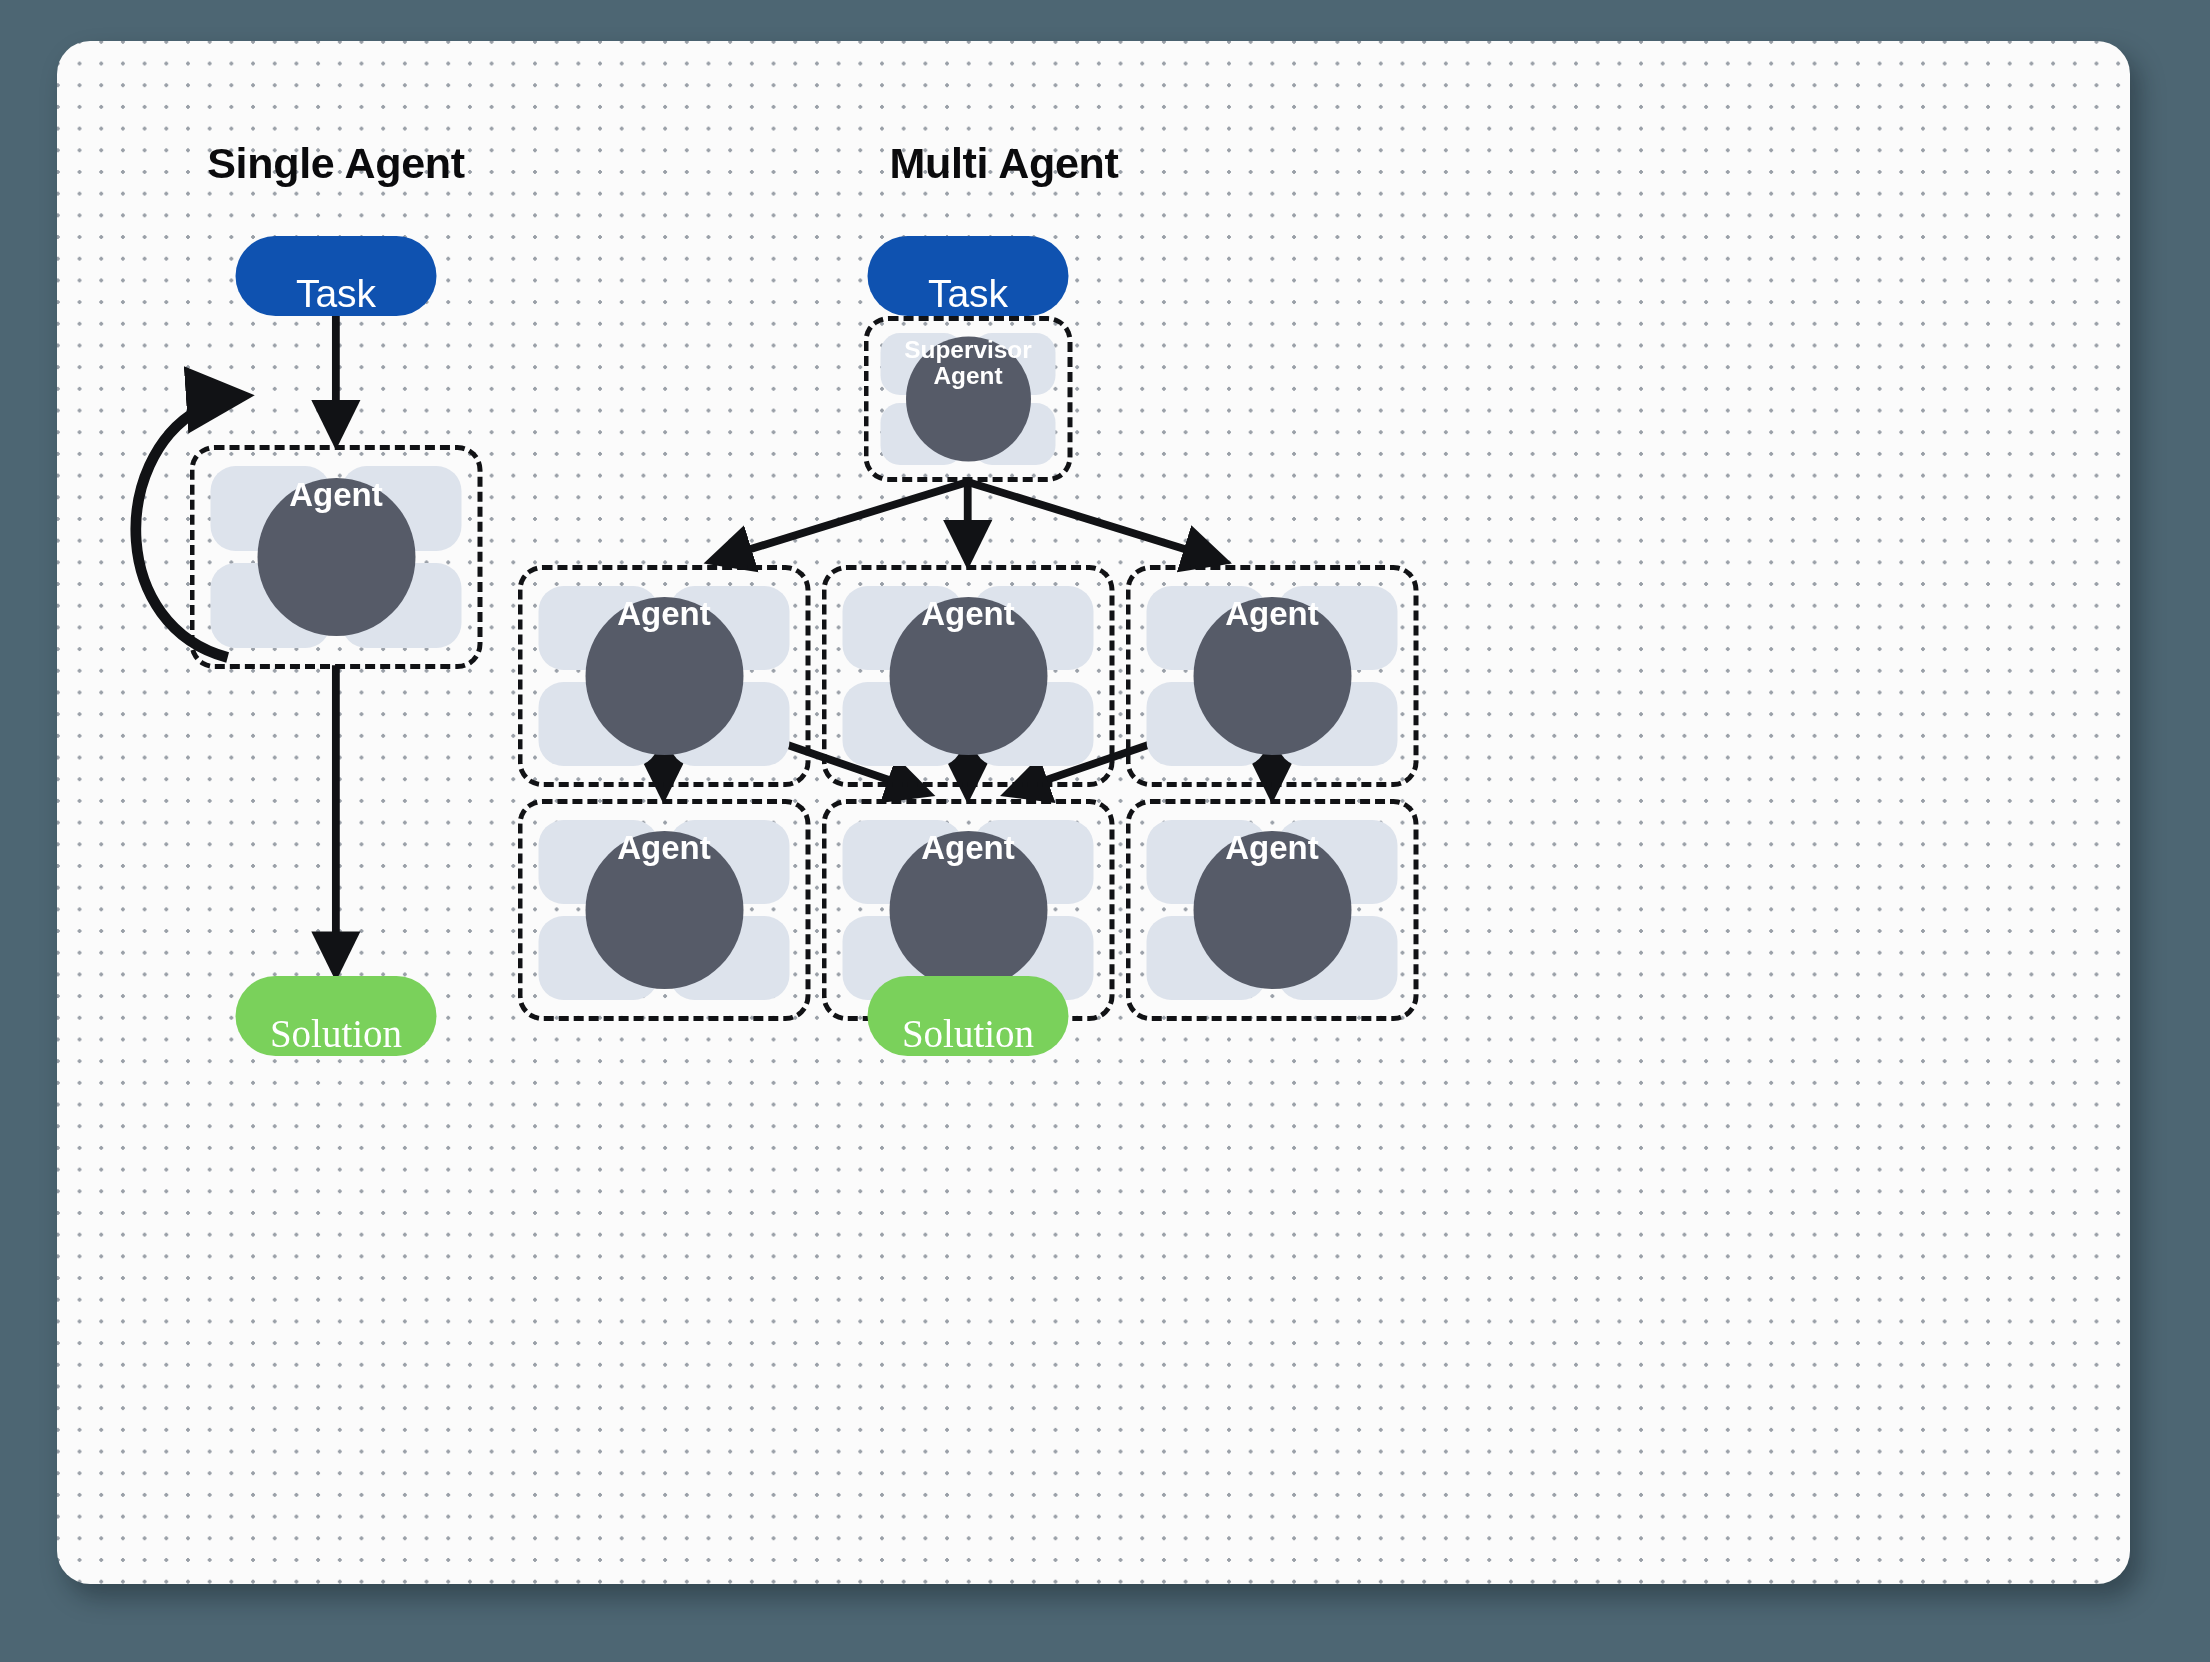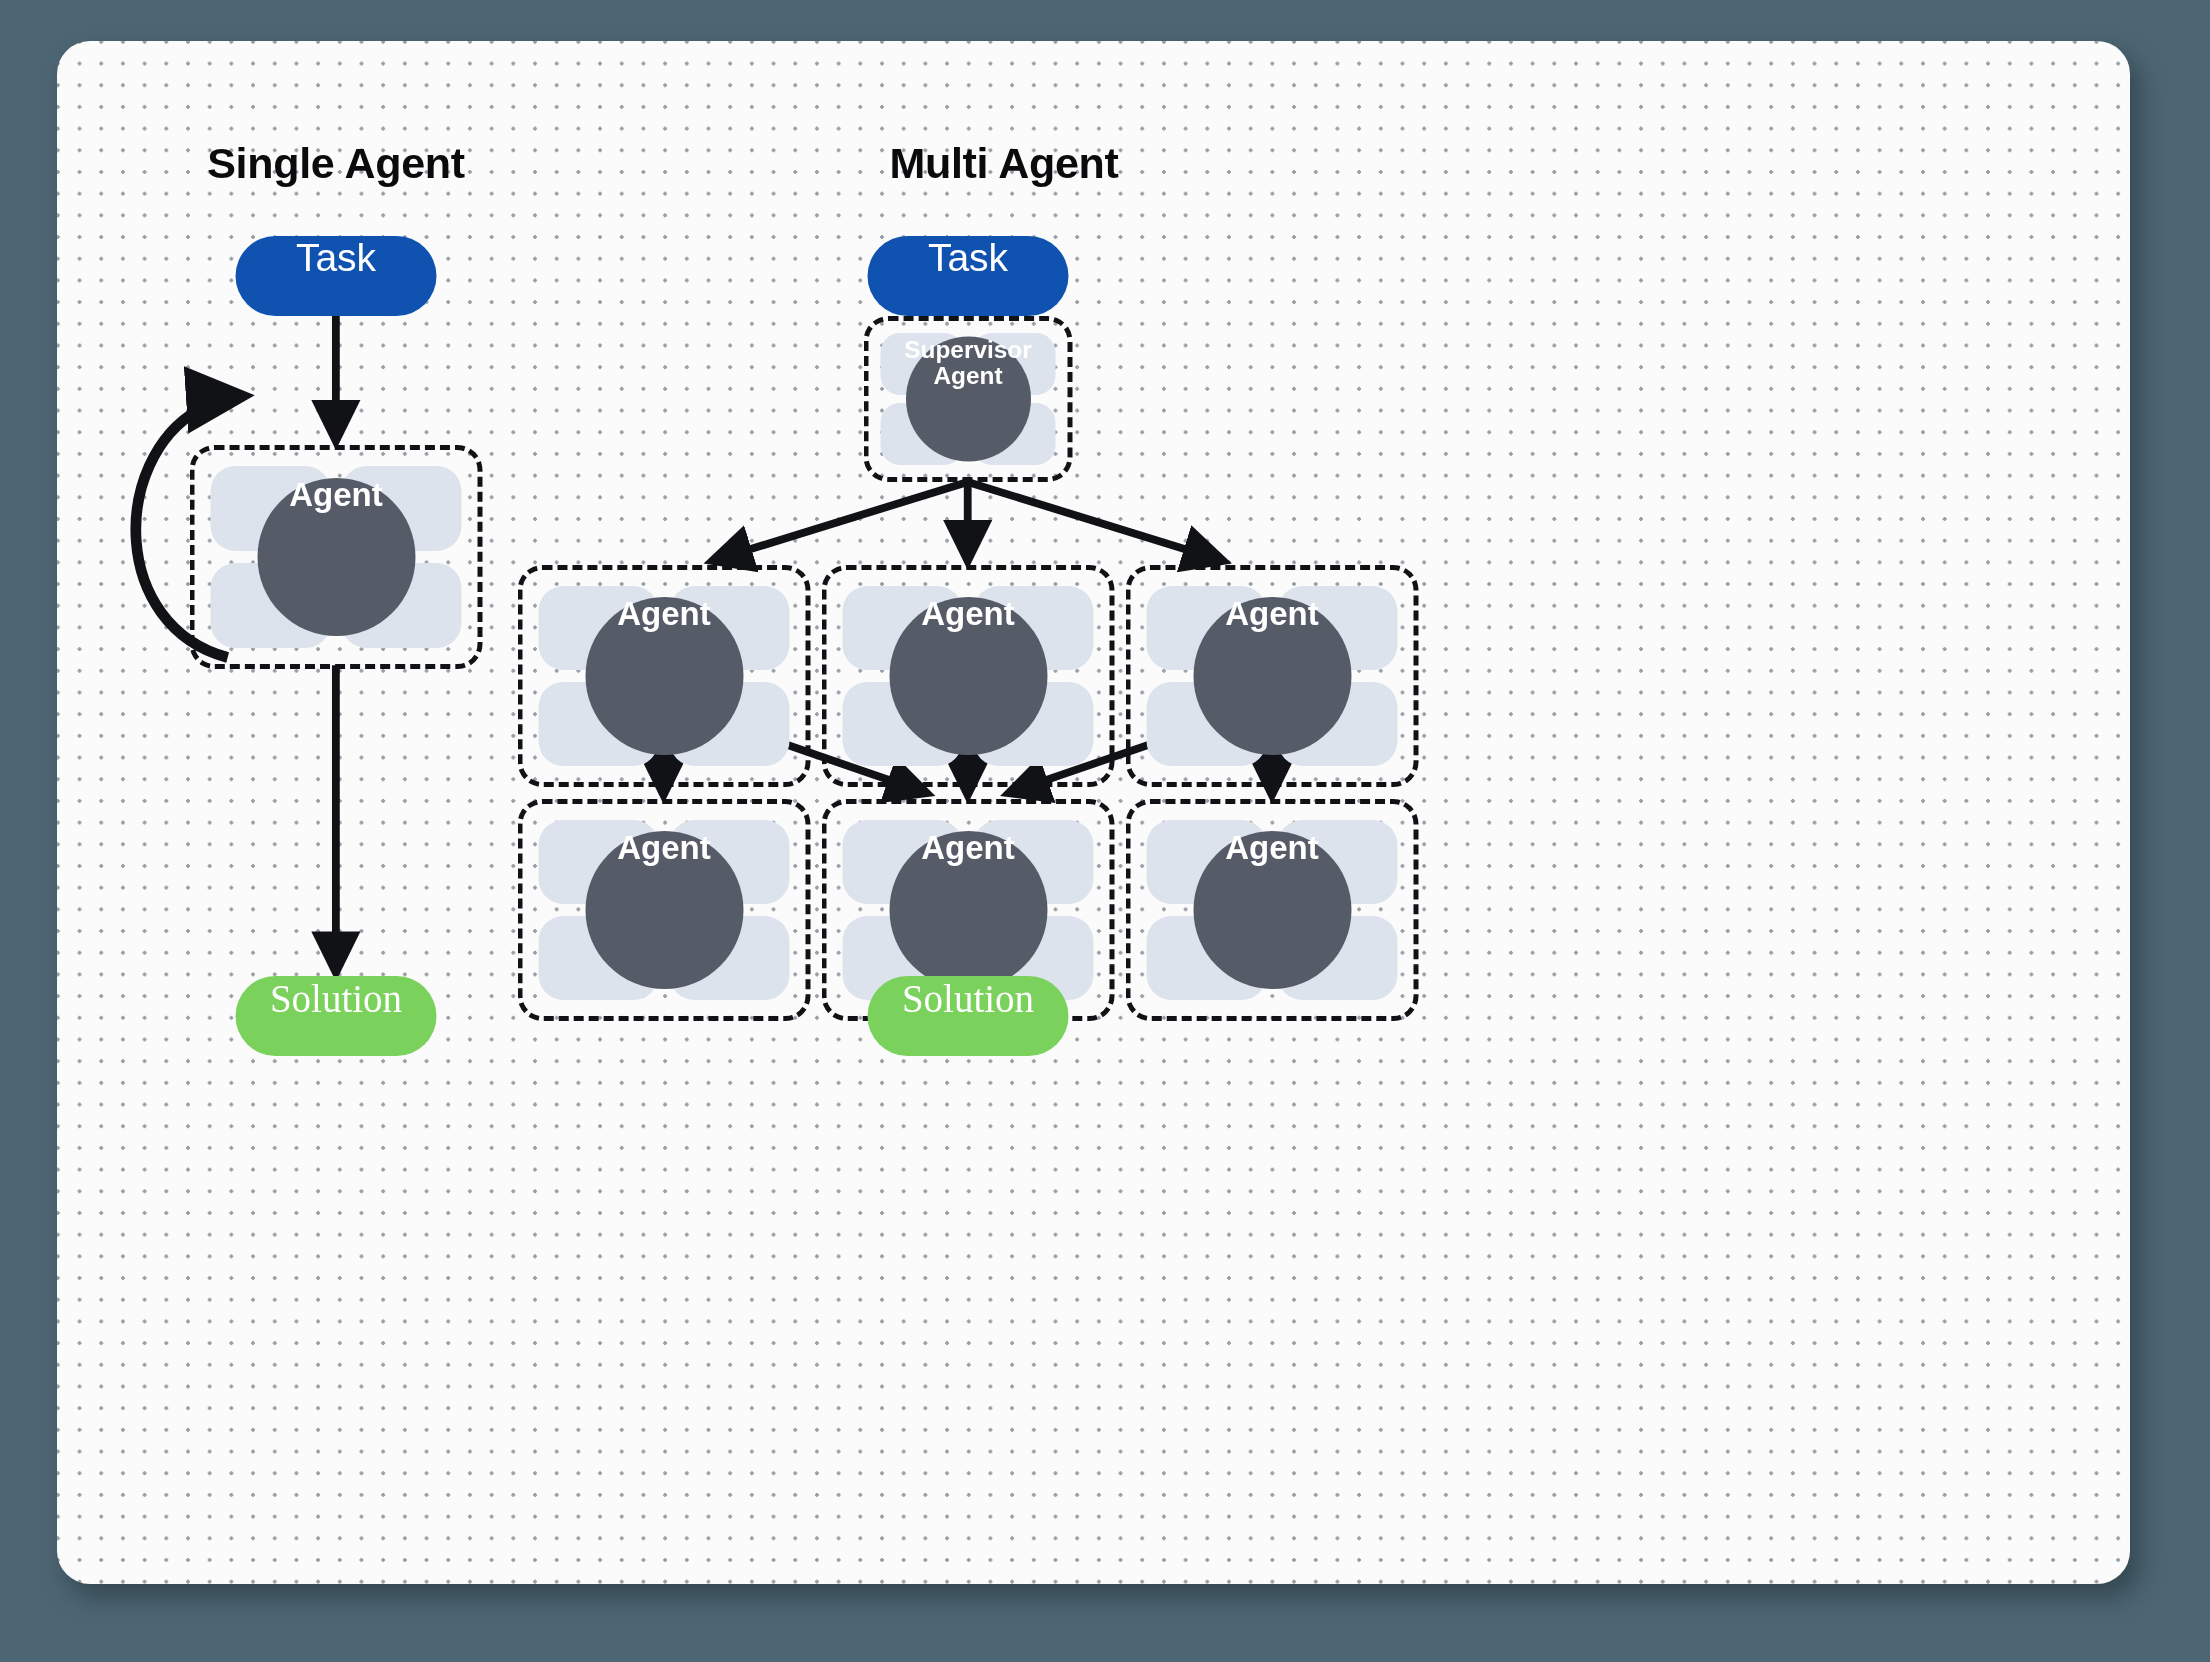--- a/index.html
+++ b/index.html
@@ -52,21 +52,21 @@
     white-space: nowrap;
     transform: translateX(-50%);
     letter-spacing: -0.3px;
   }
 
   
   .pill {
     position: absolute;
     transform: translateX(-50%);
     display: flex;
-    align-items: flex-start;
+    align-items: flex-end;
     justify-content: center;
     color: #ffffff;
     font-size: 39px;
     font-weight: 400;
     border-radius: 974px;
     white-space: nowrap;
   }
   .pill.task {
     background: #0f52b0;
     width: 201px;

